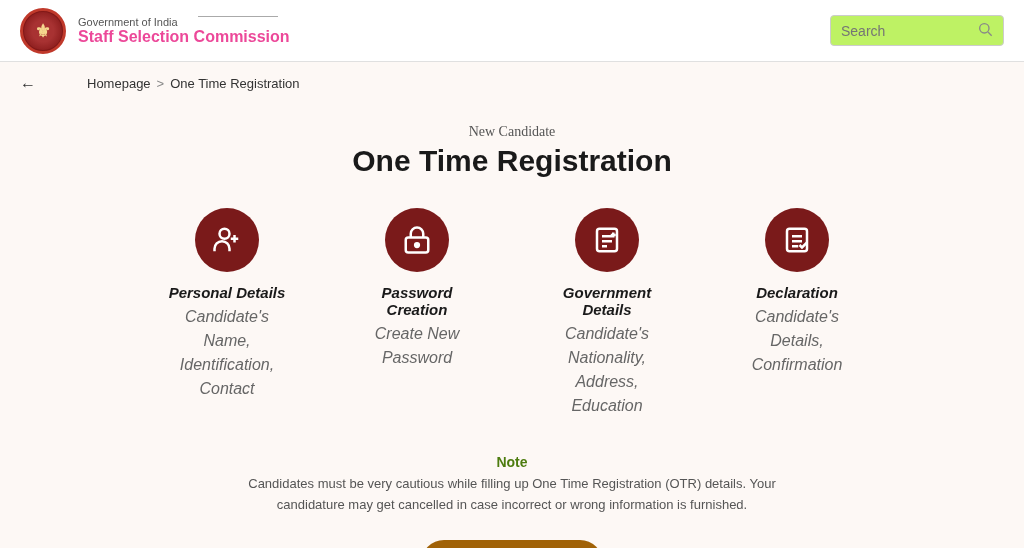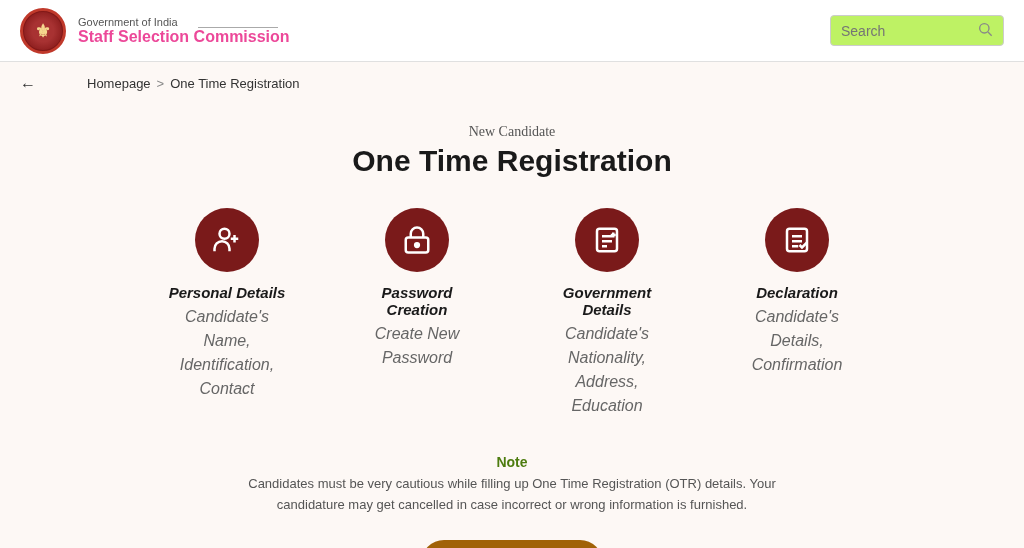--- a/index.html
+++ b/index.html
@@ -50,21 +50,21 @@
       color: #f5d78e;
       font-size: 18px;
       font-weight: bold;
     }
     .header-text-block {
       display: flex;
       flex-direction: column;
     }
     .gov-india-line {
       display: flex;
-      align-items: flex-end;
+      align-items: flex-start;
       gap: 20px;
     }
     .gov-india-text {
       font-size: 11px;
       color: #555;
     }
     .gov-divider {
       width: 80px;
       height: 1px;
       background: #aaa;

